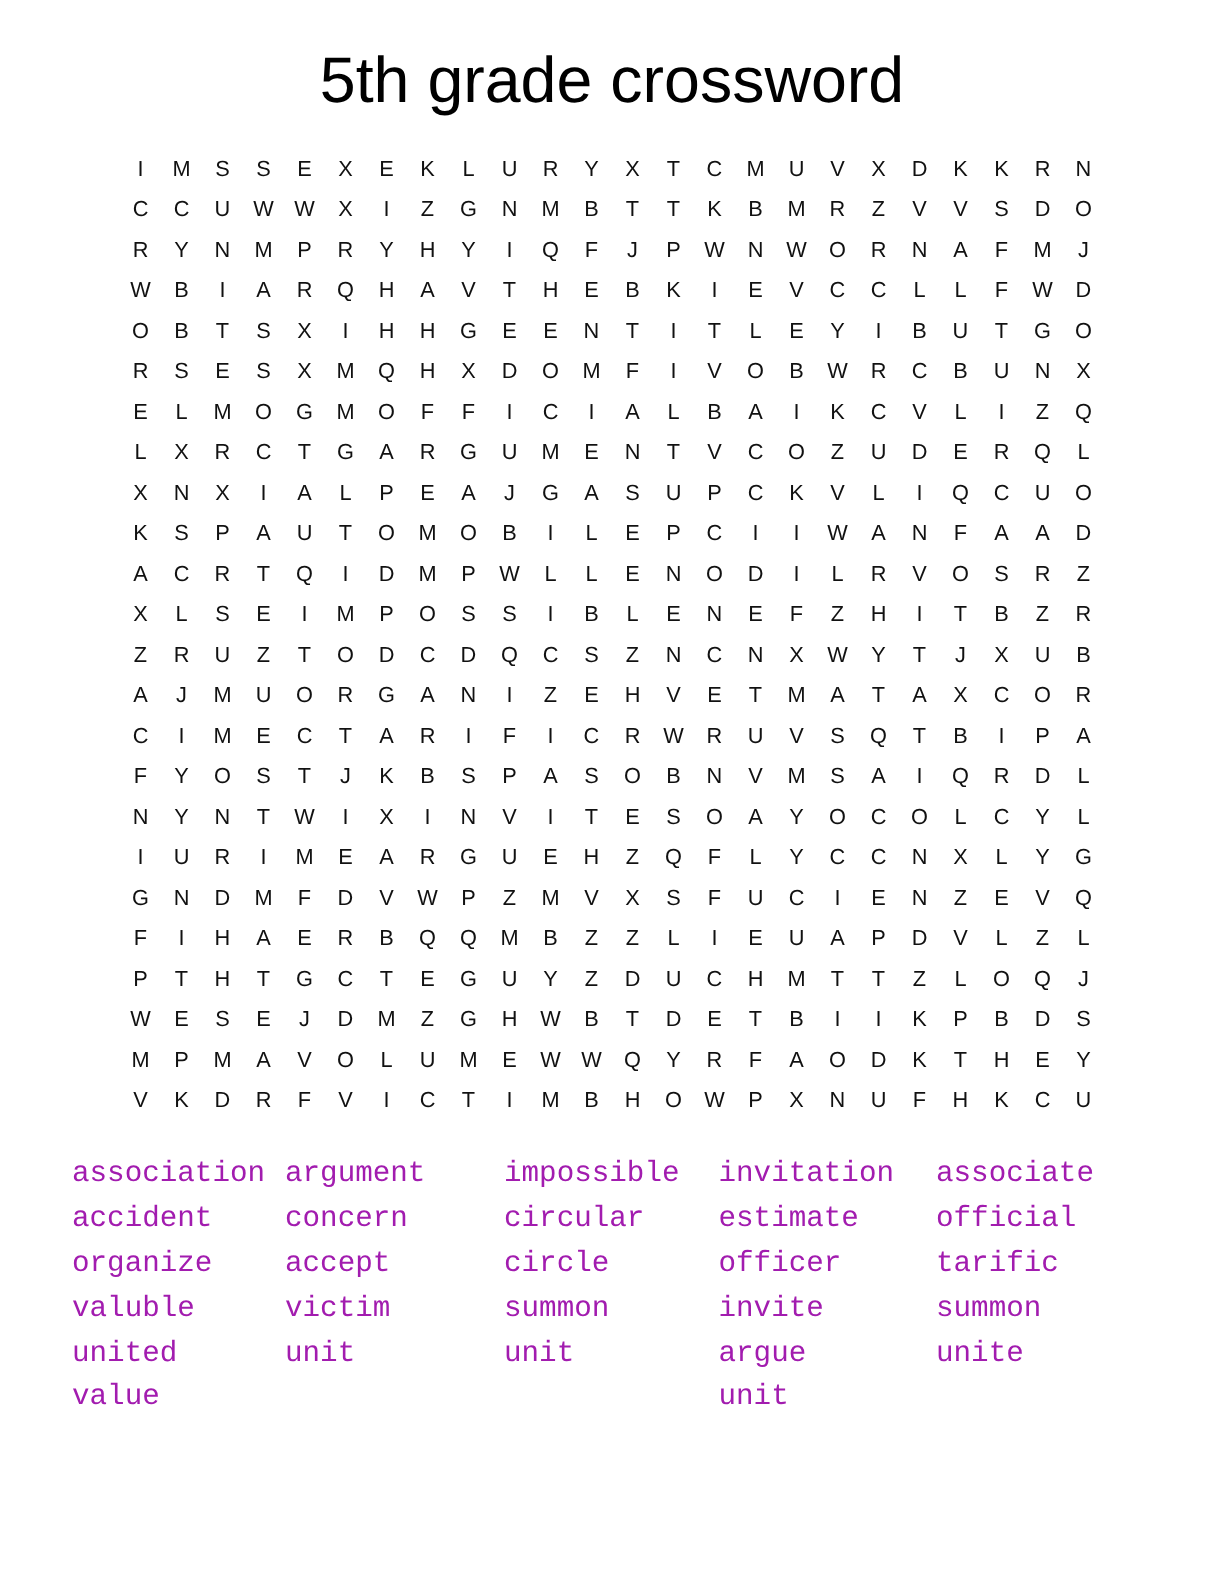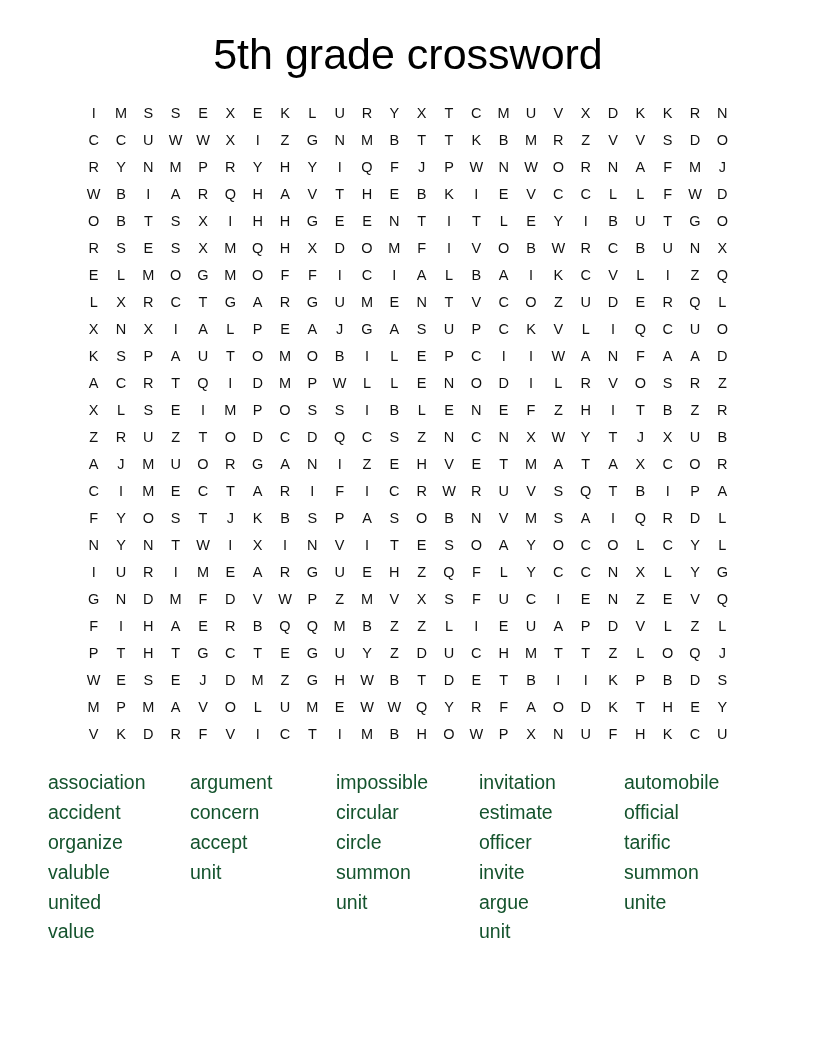--- a/index.html
+++ b/index.html
@@ -47,22 +47,23 @@
     display: grid;
     grid-template-columns: 142px 146px 143px 145px auto;
   }
   .word-col {
     display: flex;
     flex-direction: column;
   }
   .word {
     font-size: 19.5px;
     line-height: 29.8px;
-    color: #14532d;
+    color: #a21caf;
     white-space: nowrap;
+    font-family: Liberation Mono, monospace;
   }
 </style>
 </head>
 <body>
 
 <div class="page">
   <h1 class="title">5th grade crossword</h1>
 
   <div class="grid">
       <div class="grid-row">
@@ -697,38 +698,39 @@
         <div class="word">accident</div>
         <div class="word">organize</div>
         <div class="word">valuble</div>
         <div class="word">united</div>
         <div class="word">value</div>
       </div>
       <div class="word-col">
         <div class="word">argument</div>
         <div class="word">concern</div>
         <div class="word">accept</div>
+        <div class="word">victim</div>
         <div class="word">unit</div>
       </div>
       <div class="word-col">
         <div class="word">impossible</div>
         <div class="word">circular</div>
         <div class="word">circle</div>
         <div class="word">summon</div>
         <div class="word">unit</div>
       </div>
       <div class="word-col">
         <div class="word">invitation</div>
         <div class="word">estimate</div>
         <div class="word">officer</div>
         <div class="word">invite</div>
         <div class="word">argue</div>
         <div class="word">unit</div>
       </div>
       <div class="word-col">
-        <div class="word">automobile</div>
+        <div class="word">associate</div>
         <div class="word">official</div>
         <div class="word">tarific</div>
         <div class="word">summon</div>
         <div class="word">unite</div>
       </div>
     </div>
 </div>
 
 </body></html>

